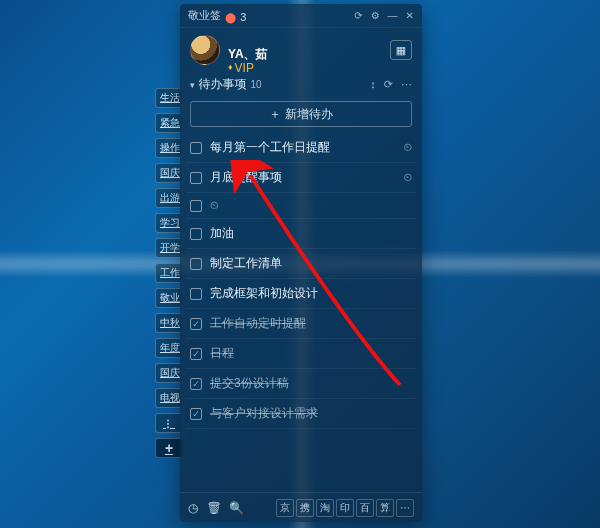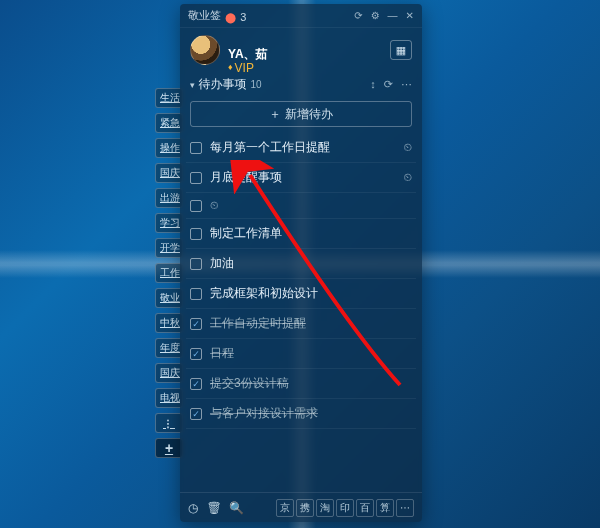--- a/index.html
+++ b/index.html
@@ -208,25 +208,25 @@
           <div class="cb"></div>
           <div class="txt">月底提醒事项</div>
           <div class="clock">⏲</div>
         </div>
         <div class="todo">
           <div class="cb"></div>
           <div class="clock">⏲</div>
         </div>
         <div class="todo">
           <div class="cb"></div>
+          <div class="txt">加油</div>
+        </div>
+        <div class="todo">
+          <div class="cb"></div>
           <div class="txt">制定工作清单</div>
-        </div>
-        <div class="todo">
-          <div class="cb"></div>
-          <div class="txt">加油</div>
         </div>
         <div class="todo">
           <div class="cb"></div>
           <div class="txt">完成框架和初始设计</div>
         </div>
         <div class="todo done">
           <div class="cb checked"></div>
           <div class="txt">工作自动定时提醒</div>
         </div>
         <div class="todo done">

